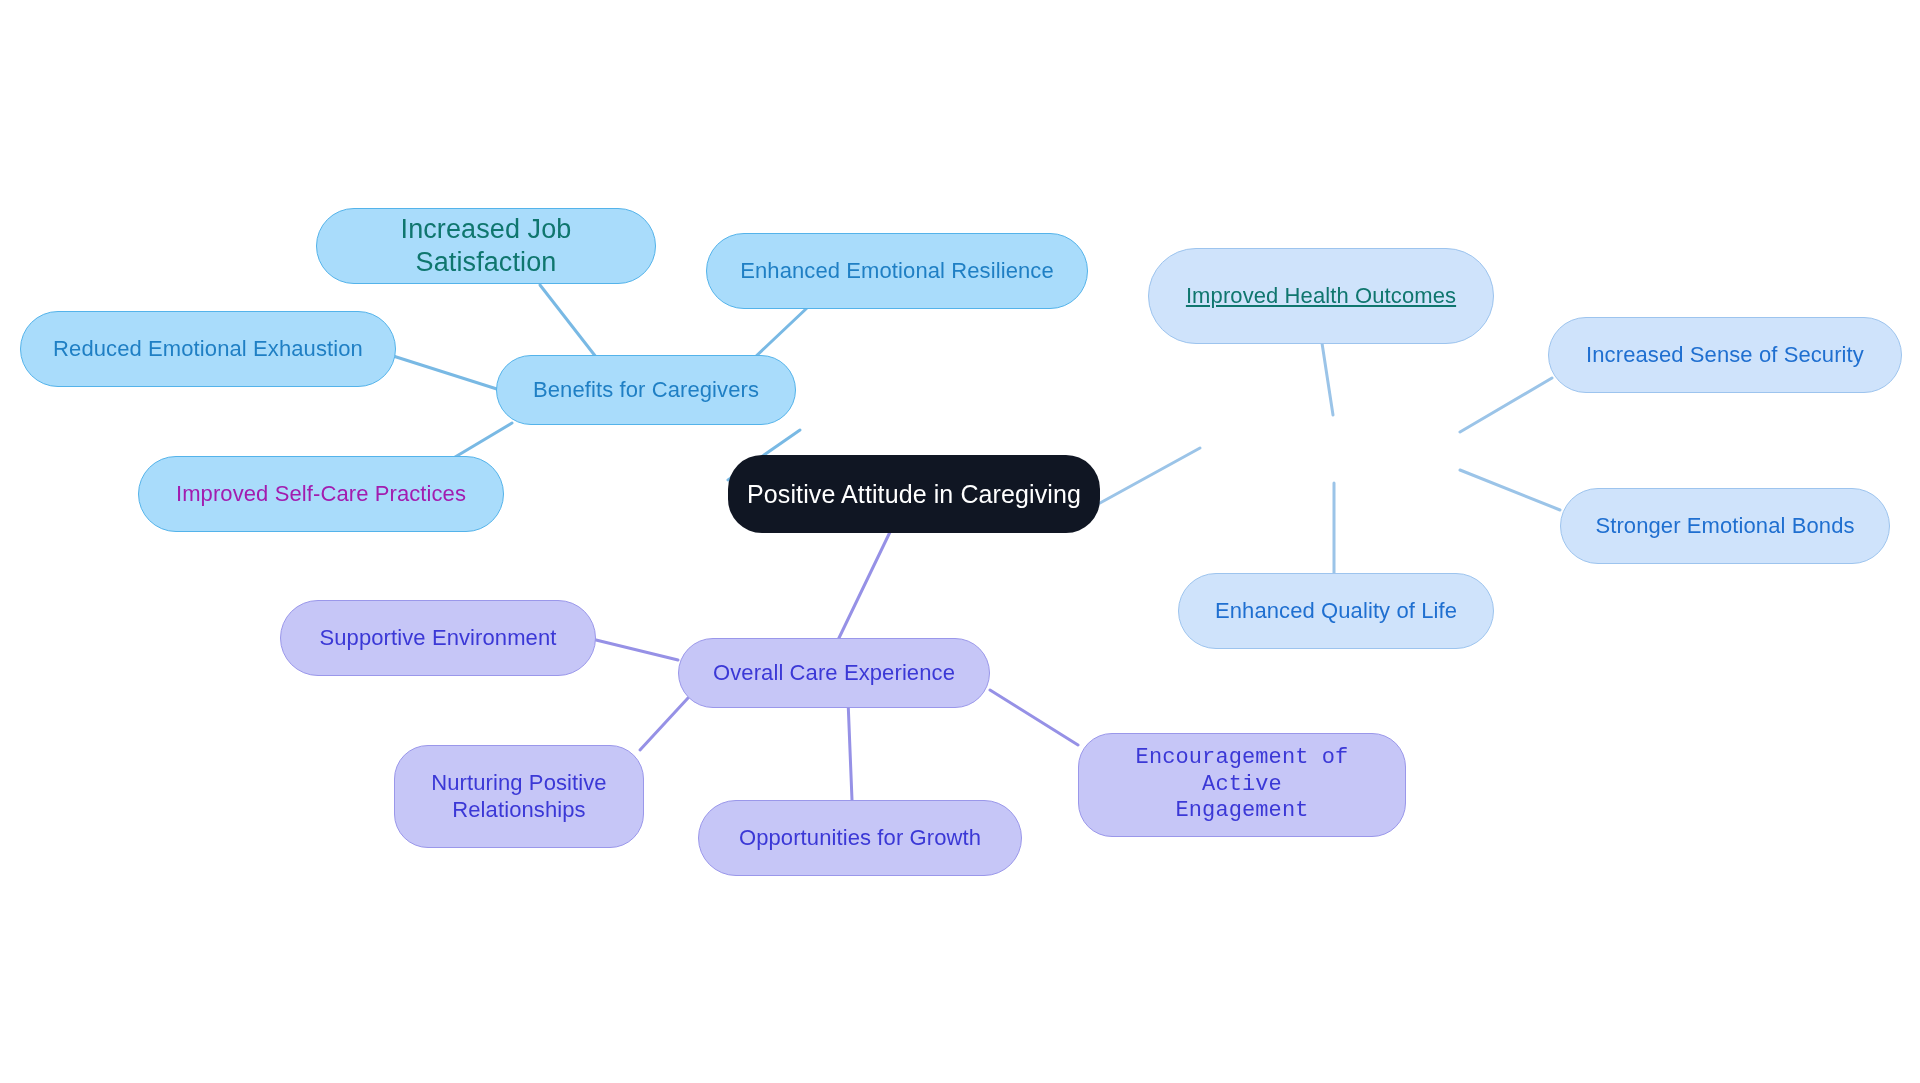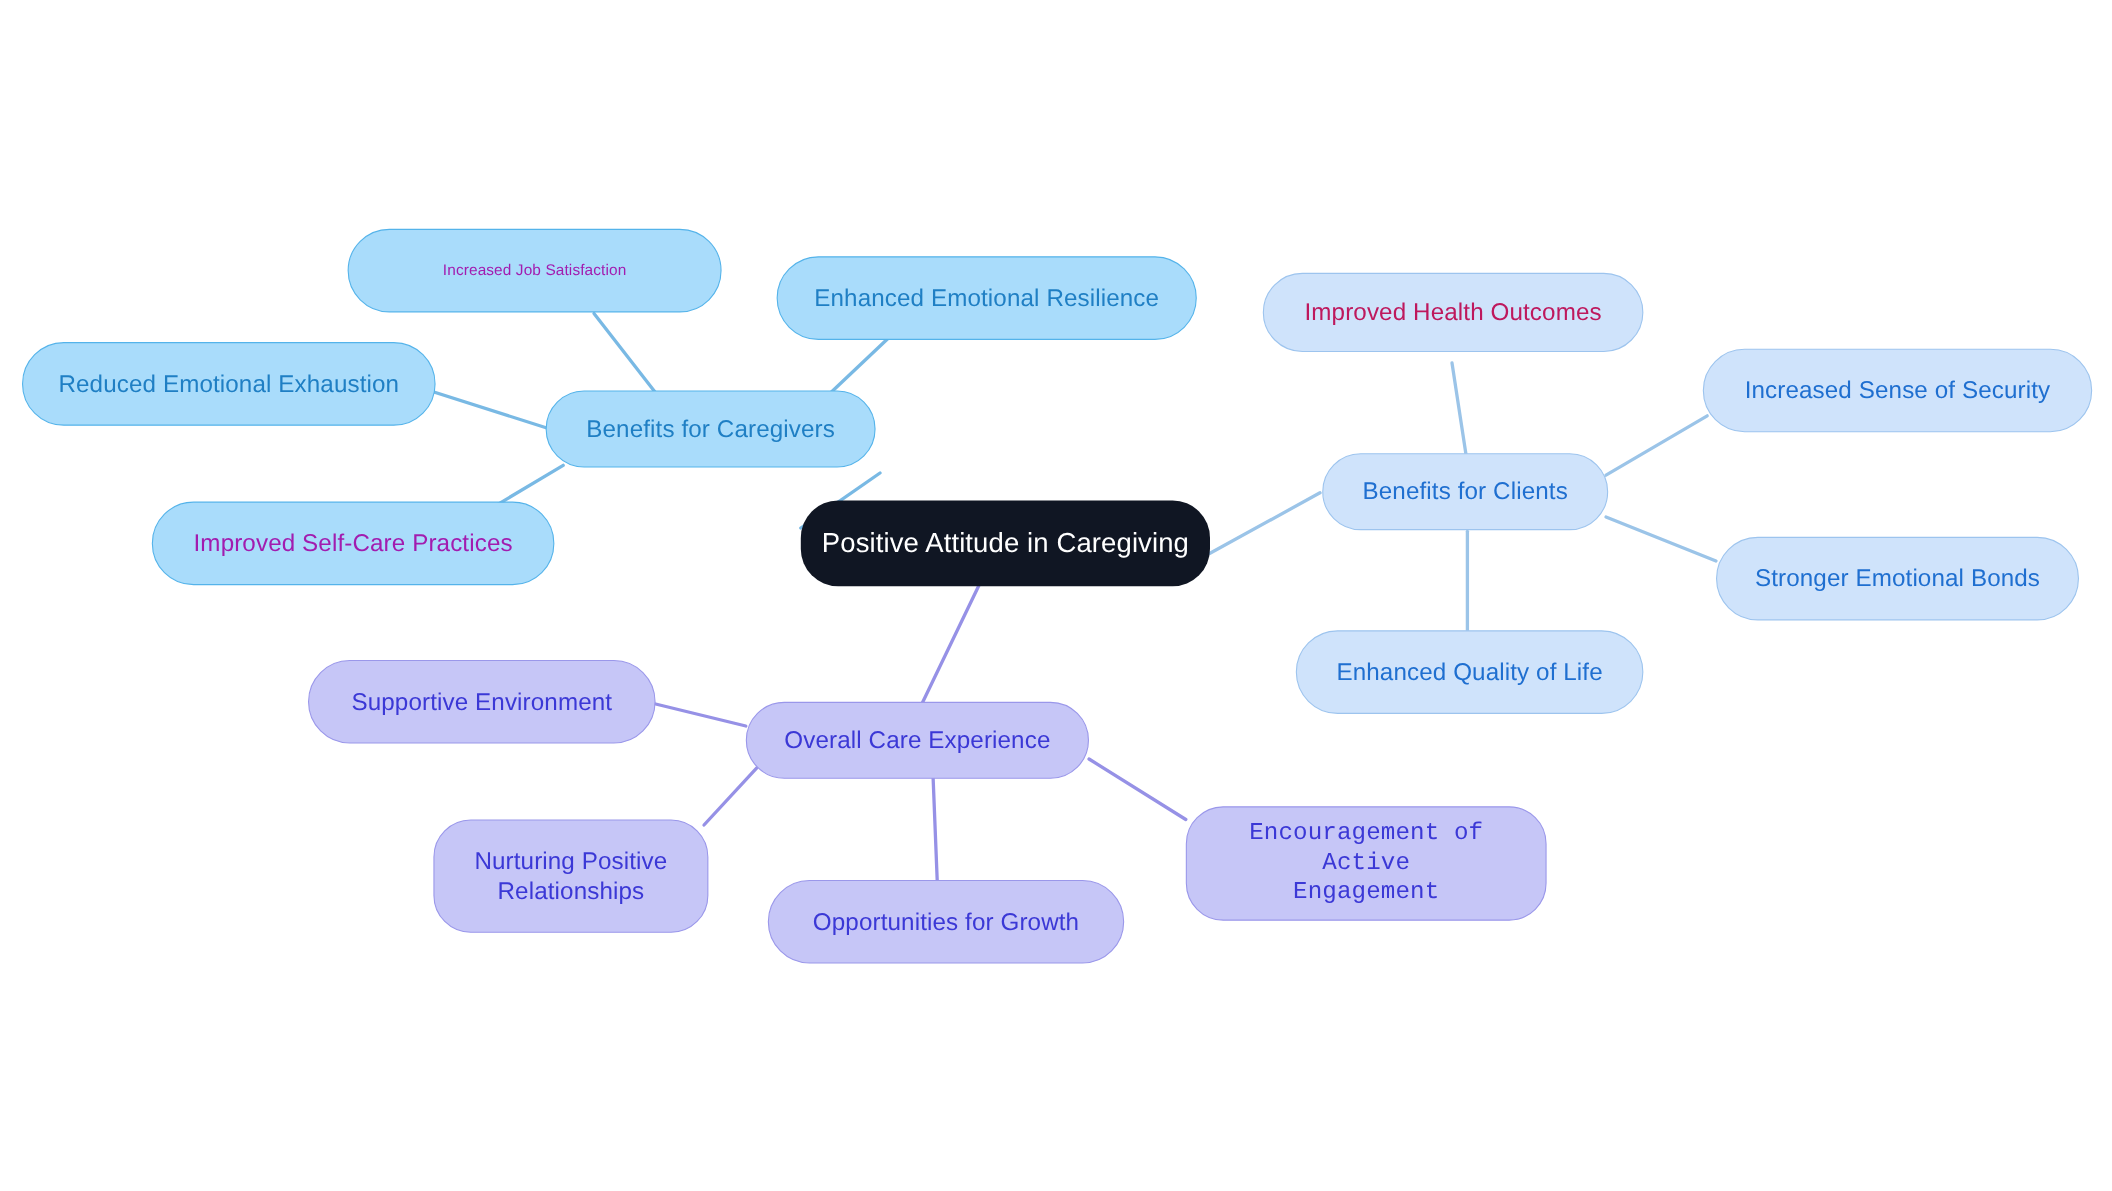--- a/index.html
+++ b/index.html
@@ -74,31 +74,30 @@
     <line class="edge-line" x1="678" y1="660" x2="596" y2="640" stroke="#9691e6" stroke-width="3"></line>
     <line class="edge-line" x1="688" y1="698" x2="640" y2="750" stroke="#9691e6" stroke-width="3"></line>
     <line class="edge-line" x1="848" y1="700" x2="852" y2="800" stroke="#9691e6" stroke-width="3"></line>
     <line class="edge-line" x1="990" y1="690" x2="1078" y2="745" stroke="#9691e6" stroke-width="3"></line>
   </svg>
 
   <div class="node-box node-root" style="left:728px; top:455px; width:372px; height:78px; background:#101623; color:#ffffff;">Positive Attitude in Caregiving</div>
 
   <div class="node-box" style="left:496px; top:355px; width:300px; height:70px; font-size:22px; background:#a9dcfb; border-color:#54b3ea; color:#1f7fc4;">Benefits for Caregivers</div>
 
-  <div class="node-box" style="left:316px; top:208px; width:340px; height:76px; font-size:14px; background:#a9dcfb; border-color:#54b3ea; color:#a21caf;">Increased Job Satisfaction</div>
+  <div class="node-box" style="left:316px; top:208px; width:340px; height:76px; font-size:27px; background:#a9dcfb; border-color:#54b3ea; color:#0f766e;">Increased Job Satisfaction</div>
 
   <div class="node-box" style="left:706px; top:233px; width:382px; height:76px; font-size:22px; background:#a9dcfb; border-color:#54b3ea; color:#1f7fc4;text-align:center;">Enhanced Emotional Resilience</div>
 
   <div class="node-box" style="left:20px; top:311px; width:376px; height:76px; font-size:22px; background:#a9dcfb; border-color:#54b3ea; color:#1f7fc4;">Reduced Emotional Exhaustion</div>
 
   <div class="node-box" style="left:138px; top:456px; width:366px; height:76px; font-size:22px; background:#a9dcfb; border-color:#54b3ea; color:#a21caf;">Improved Self-Care Practices</div>
 
-  <div class="node-box" style="left:1202px; top:412px; width:260px; height:70px; font-size:22px; background:#cfe3fb; border-color:#9dc4ee; color:#1f6fd0;">Benefits for Clients</div>
 
-  <div class="node-box" style="left:1148px; top:248px; width:346px; height:72px; font-size:22px; background:#cfe3fb; border-color:#9dc4ee; color:#be185d;">Improved Health Outcomes</div>
+  <div class="node-box" style="left:1148px; top:248px; width:346px; height:96px; font-size:22px; background:#cfe3fb; border-color:#9dc4ee; color:#0f766e;text-decoration:underline;">Improved Health Outcomes</div>
 
   <div class="node-box" style="left:1548px; top:317px; width:354px; height:76px; font-size:22px; background:#cfe3fb; border-color:#9dc4ee; color:#1f6fd0;">Increased Sense of Security</div>
 
   <div class="node-box" style="left:1560px; top:488px; width:330px; height:76px; font-size:22px; background:#cfe3fb; border-color:#9dc4ee; color:#1f6fd0;">Stronger Emotional Bonds</div>
 
   <div class="node-box" style="left:1178px; top:573px; width:316px; height:76px; font-size:22px; background:#cfe3fb; border-color:#9dc4ee; color:#1f6fd0;">Enhanced Quality of Life</div>
 
   <div class="node-box" style="left:678px; top:638px; width:312px; height:70px; font-size:22px; background:#c6c6f7; border-color:#9a97ea; color:#3b38d6;">Overall Care Experience</div>
 
   <div class="node-box" style="left:280px; top:600px; width:316px; height:76px; font-size:22px; background:#c6c6f7; border-color:#9a97ea; color:#3b38d6;">Supportive Environment</div>

